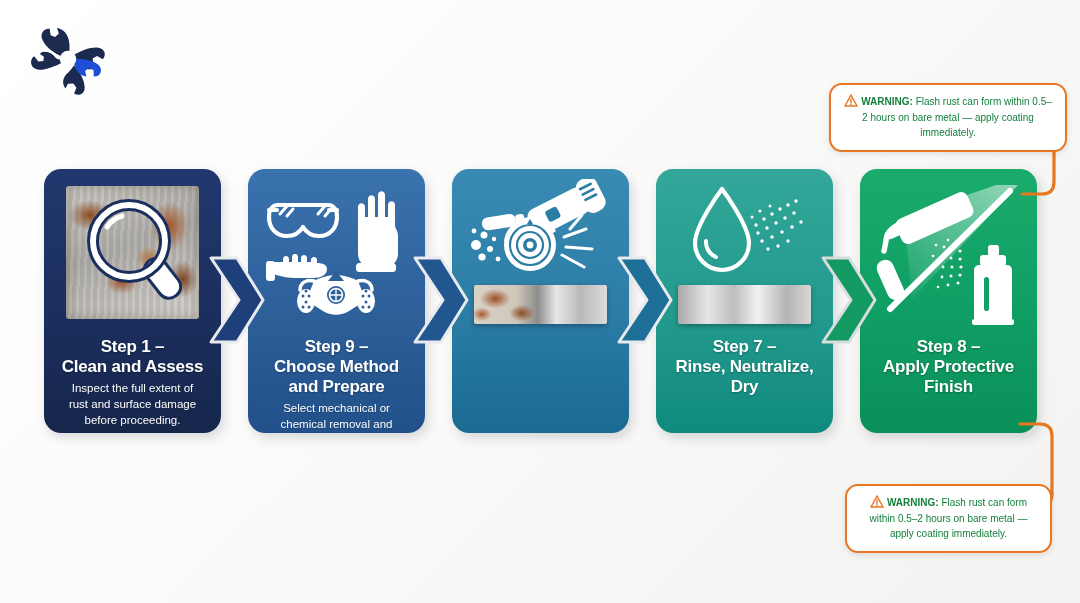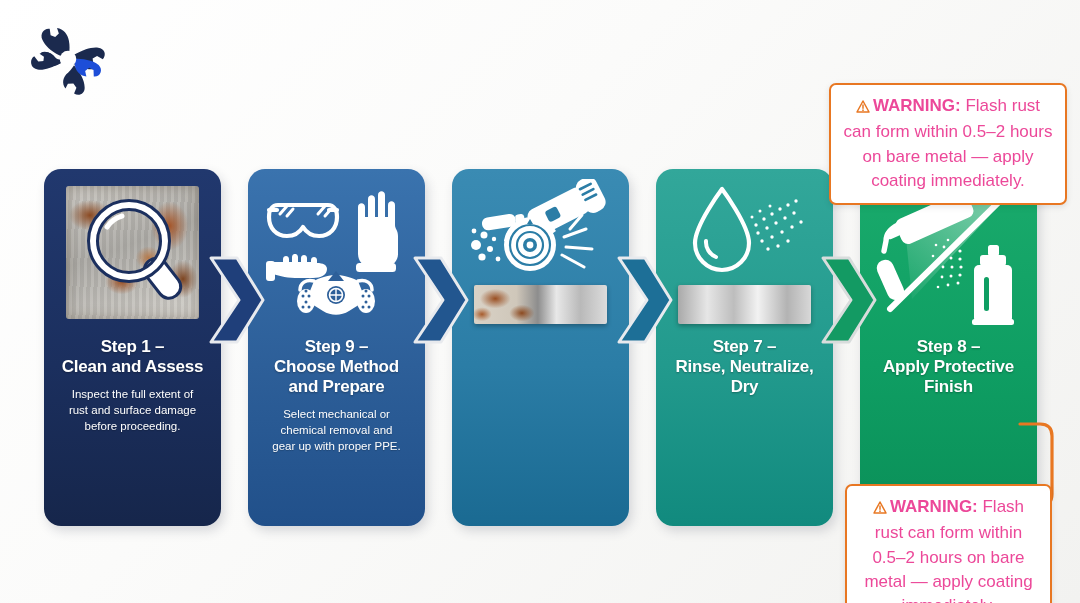--- a/index.html
+++ b/index.html
@@ -14,21 +14,21 @@
   
   .logo { position: absolute; left: 22px; top: 16px; width: 92px; height: 86px; }
 
   
   .flow { position: absolute; left: 0; top: 0; width: 1080px; height: 603px; }
 
   .card {
     position: absolute;
     top: 169px;
     width: 177px;
-    height: 357px;
+    height: 264px;
     border-radius: 17px;
     box-shadow: 3px 5px 11px rgba(40,50,70,.17);
     overflow: hidden;
     color: #ffffff;
     text-align: center;
   }
   .card-1 { left: 44px;  background: linear-gradient(180deg, #21386e 0%, #1b2f5e 55%, #16264b 100%); }
   .card-2 { left: 248px; background: linear-gradient(180deg, #3a73ae 0%, #2d5f99 55%, #21508a 100%); }
   .card-3 { left: 452px; background: linear-gradient(180deg, #3a8bb3 0%, #2b7da6 55%, #1a6a92 100%); }
   .card-4 { left: 656px; background: linear-gradient(180deg, #32a79a 0%, #229a8d 55%, #118a7e 100%); }
@@ -73,41 +73,41 @@
   .icon-wrap svg { position: absolute; }
 
   .titles { padding: 0 8px; }
   .card-title {
     font-size: 17px; font-weight: bold; line-height: 1.17;
     letter-spacing: -.2px;
     text-shadow: 0 1px 2px rgba(0,0,0,.3);
     white-space: pre-line;
   }
   .card-desc {
-    margin-top: 9px;
+    margin-top: 3px;
     font-size: 11.5px; line-height: 1.42;
     padding: 0 7px;
     text-shadow: 0 1px 1px rgba(0,0,0,.22);
     white-space: pre-line;
   }
 
   
   .chev { position: absolute; top: 252px; width: 62px; height: 96px; }
 
   
   .warn {
     position: absolute;
     background: #ffffff;
     border: 2.6px solid #e87722;
-    border-radius: 7px;
+    border-radius: 13px;
     padding: 9px 12px 10px;
     text-align: center;
-    font-size: 17px;
+    font-size: 10px;
     line-height: 1.43;
-    color: #ec4899;
+    color: #15803d;
     box-shadow: 0 2px 6px rgba(0,0,0,.10);
     z-index: 6;
   }
   .warn-top    { left: 829px; top: 83px;  width: 238px; }
   .warn-bottom { left: 845px; top: 484px; width: 207px; }
   .warn b { font-weight: bold; }
   .warn .tri { display: inline-block; vertical-align: -2px; margin-right: 3px; }
   .connector { position: absolute; z-index: 2; }
 </style>
 </head>

